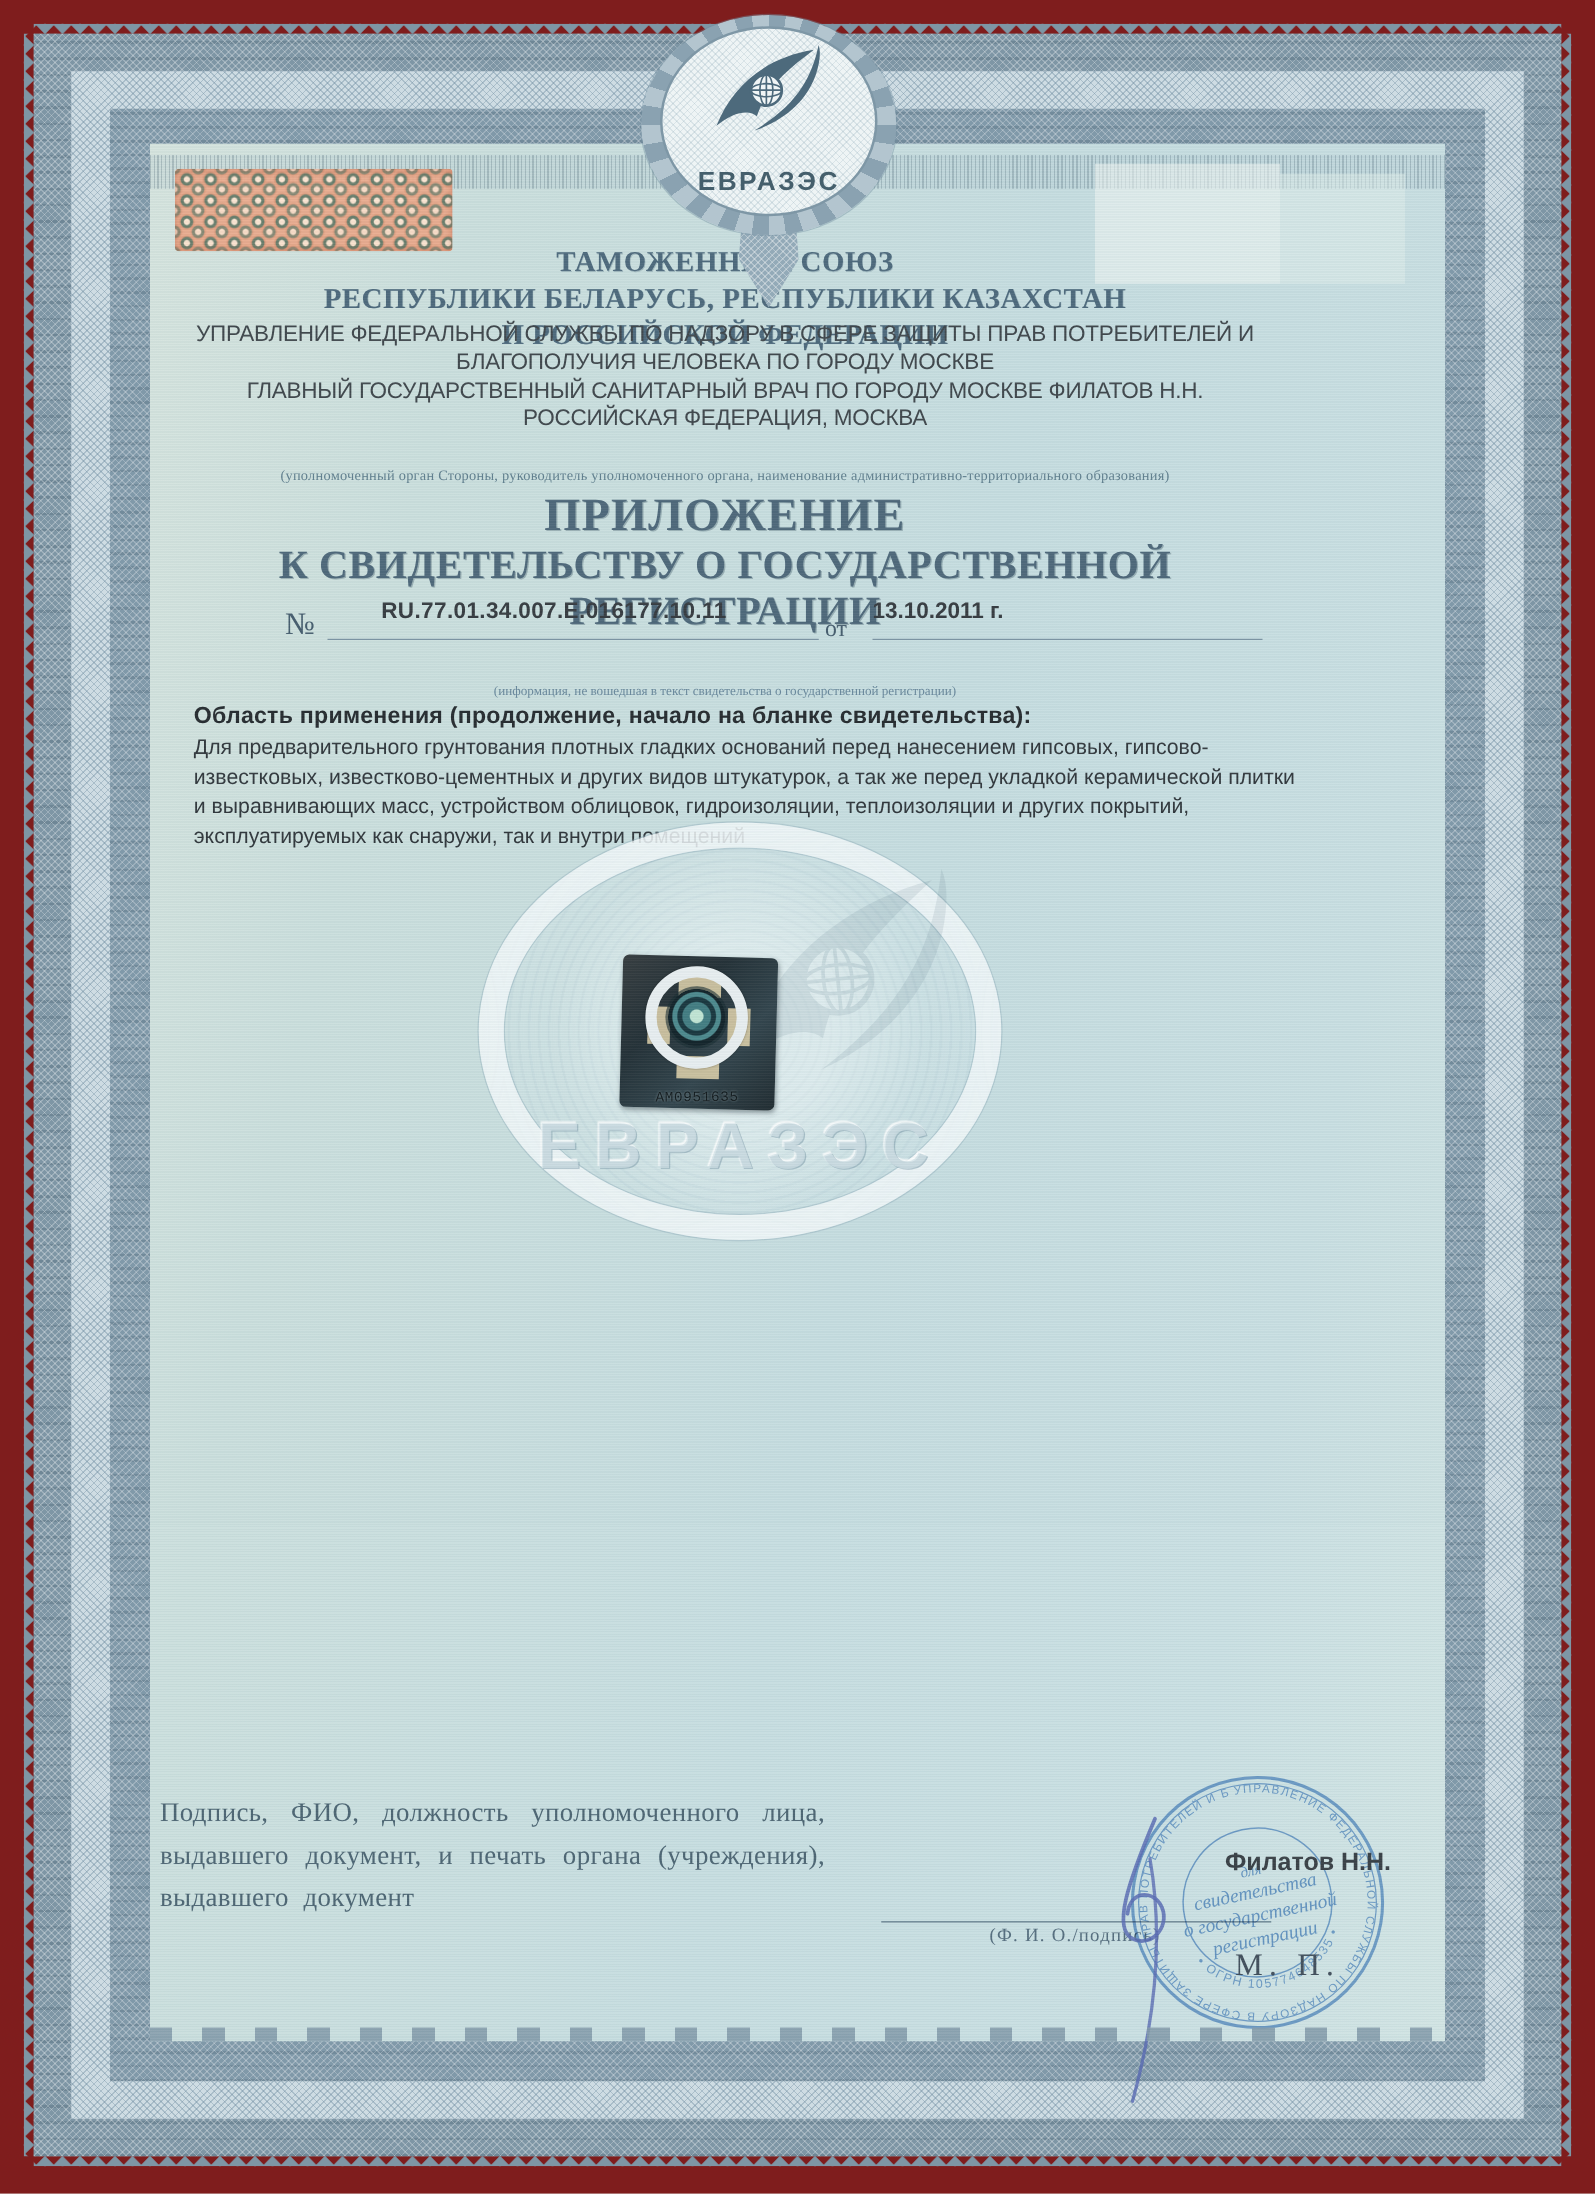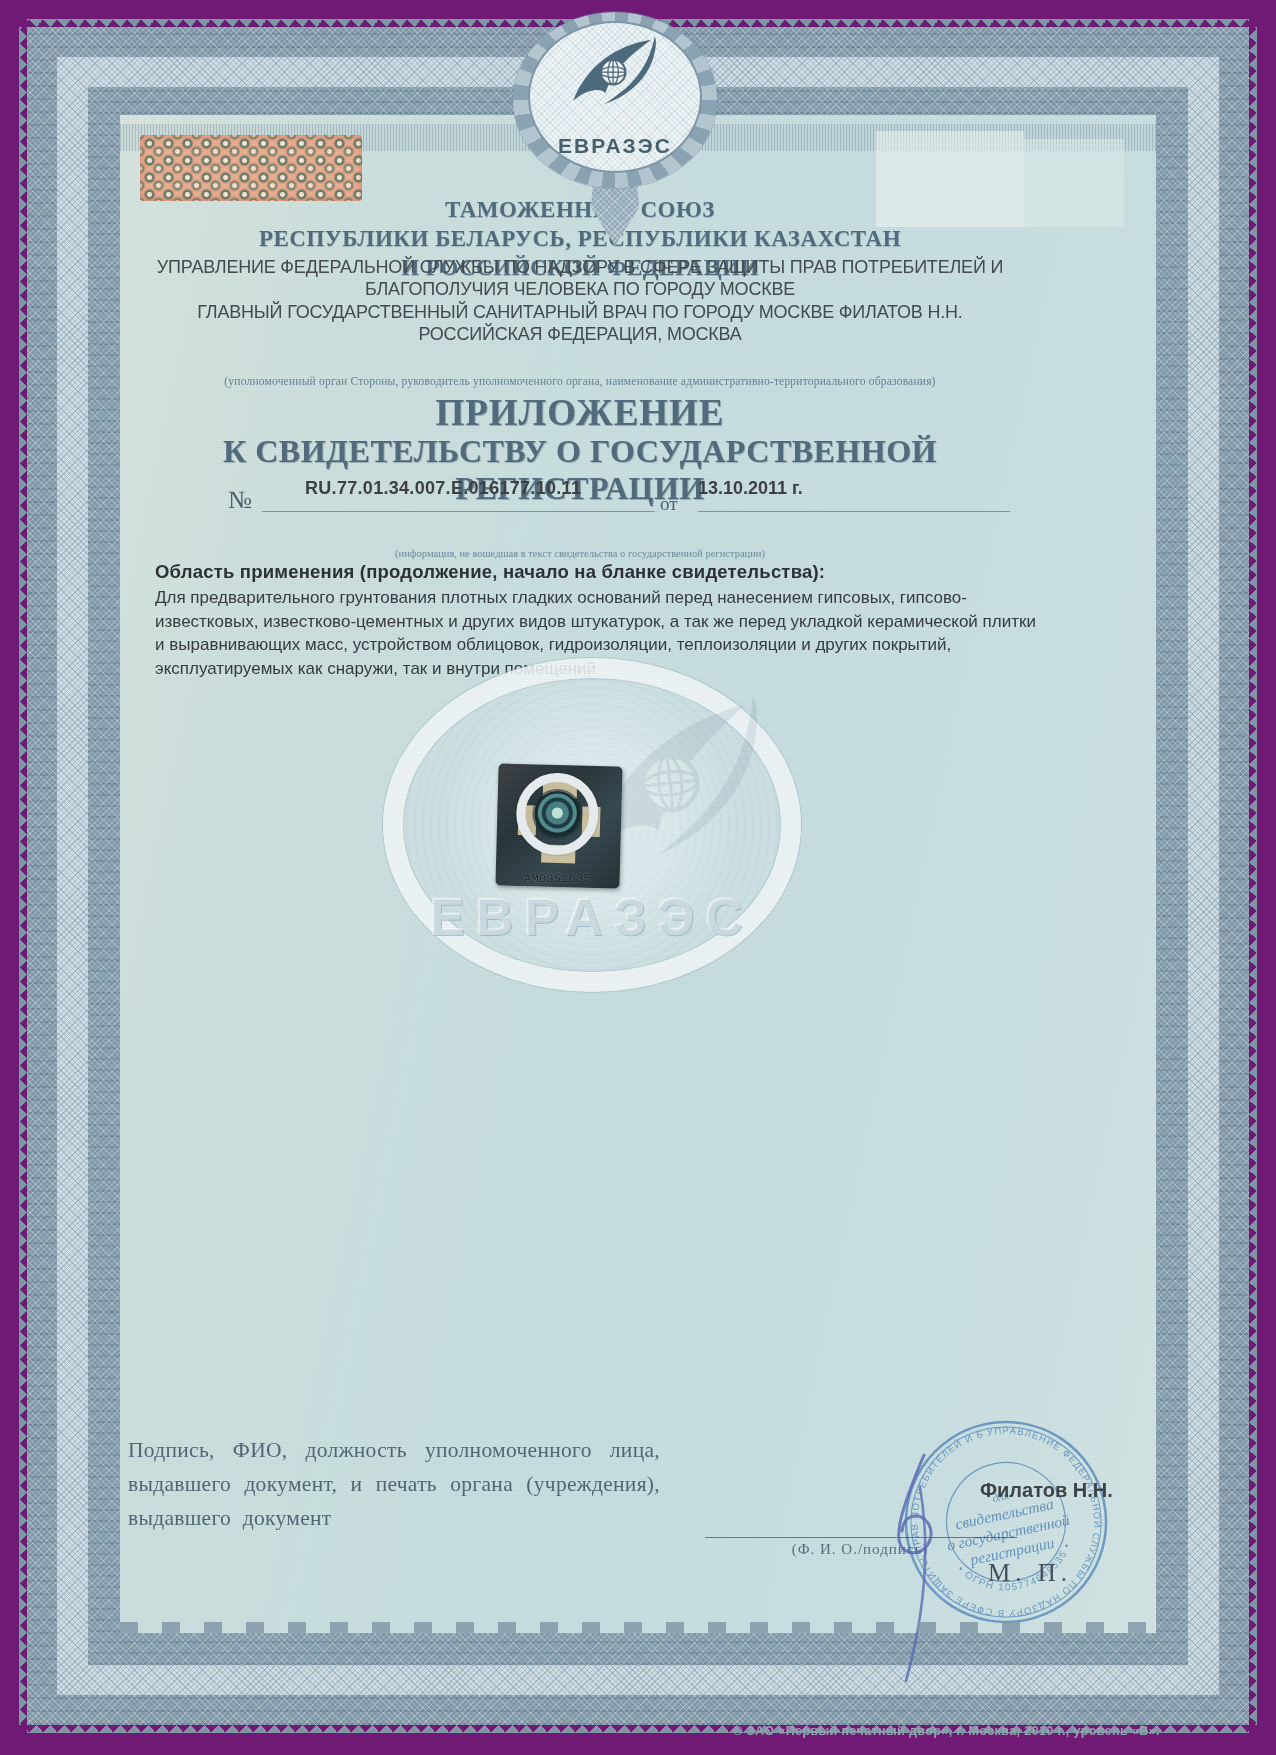--- a/index.html
+++ b/index.html
@@ -1,16 +1,16 @@
 <!DOCTYPE html>
 <html><head>
 <meta charset="utf-8">
 <style>
   html,body{margin:0;padding:0;background:#e9e9e7;}
-  .page{position:relative;width:1276px;height:1755px;background:#701a75;
+  .page{position:relative;width:1276px;height:1755px;background:#7f1d1d;
         font-family:"Liberation Sans",sans-serif;overflow:hidden;}
   .abs{position:absolute;}
 
   
   .teeth-top{position:absolute;top:19px;left:27px;right:27px;height:8px;
     background:conic-gradient(from -45deg at 50% 100%,#7e96a5 90deg,rgba(0,0,0,0) 0) bottom/14px 8px repeat-x;}
   .teeth-bottom{position:absolute;top:1725px;left:27px;right:27px;height:8px;
     background:conic-gradient(from 135deg at 50% 0%,#7e96a5 90deg,rgba(0,0,0,0) 0) top/14px 8px repeat-x;}
   .teeth-left{position:absolute;left:19px;top:27px;bottom:30px;width:8px;
     background:conic-gradient(from 225deg at 100% 50%,#7e96a5 90deg,rgba(0,0,0,0) 0) right/8px 14px repeat-y;}
@@ -258,14 +258,13 @@
     <div class="ribbon"></div>
     <div class="petals"></div>
     <div class="badge-oval">
       <svg class="badge-swoosh" viewBox="0 0 120 90" xmlns="http://www.w3.org/2000/svg">
           <use href="#swoosh-sym"></use>
         </svg>
       <div class="badge-label">ЕВРАЗЭС</div>
     </div>
   </div>
 
-  <div class="abs copyright">© ЗАО «Первый печатный двор»,  г. Москва,  2010 г., уровень «В».</div>
 </div>
 
 </body></html>

